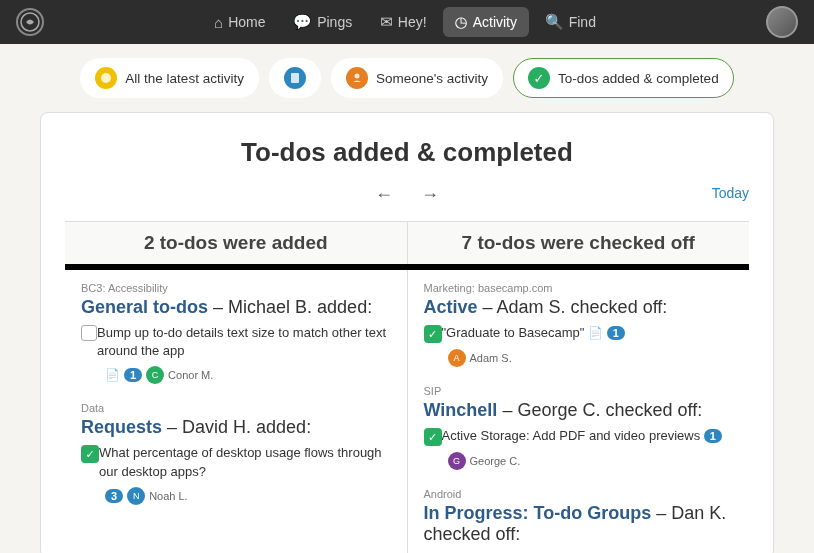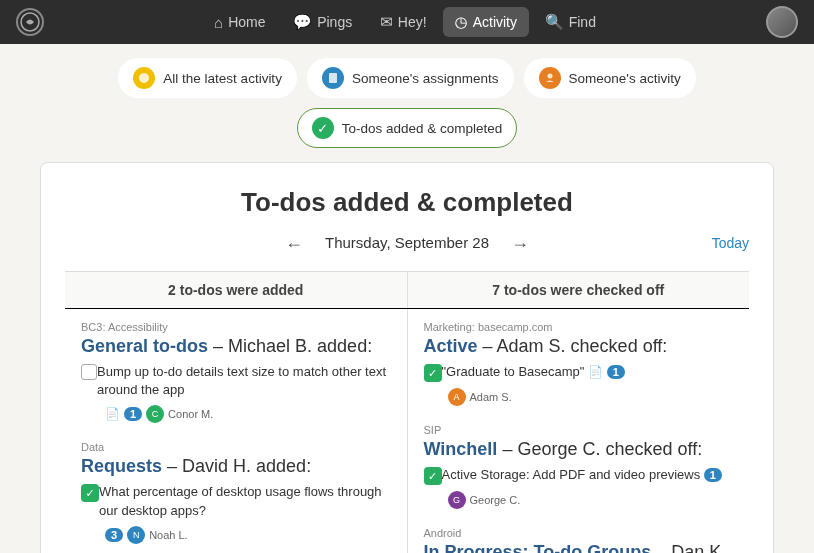--- a/index.html
+++ b/index.html
@@ -154,24 +154,24 @@
     
     .activity-table {
       width: 100%;
       border-collapse: collapse;
       border-top: 1px solid #ddd;
     }
     .activity-table th {
       background: #f9f9f7;
       padding: 10px 16px;
       text-align: center;
-      font-size: 14px;
+      font-size: 19px;
       font-weight: 600;
       color: #444;
-      border-bottom: 1px solid #000000;
+      border-bottom: 6px solid #000000;
     }
     .activity-table th:first-child {
       border-right: 1px solid #ddd;
     }
     .activity-table td {
       padding: 12px 16px;
       vertical-align: top;
       font-size: 13px;
     }
     .activity-table td:first-child {
@@ -315,21 +315,20 @@
     </div>
     <span>All the latest activity</span>
   </div>
 
   <div class="filter-item">
     <div class="filter-icon icon-blue">
       <svg width="12" height="12" viewBox="0 0 12 12">
           <rect x="2" y="1" width="8" height="10" rx="1" fill="white" opacity="0.8"></rect>
         </svg>
     </div>
-    <span>Someone's assignments</span>
   </div>
 
 
   <div class="filter-item">
     <div class="filter-icon icon-orange">
       <svg width="12" height="12" viewBox="0 0 12 12">
           <circle cx="6" cy="4" r="2.5" fill="white" opacity="0.8"></circle>
           <path d="M2 10 Q6 7 10 10" fill="white" opacity="0.8"></path>
         </svg>
     </div>
@@ -341,21 +340,20 @@
     <span>To-dos added &amp; completed</span>
   </div>
 
 </div>
 
 <div class="main-content">
   <h1 class="content-title">To-dos added &amp; completed</h1>
 
   <div class="date-nav">
     <span class="date-nav-arrow">←</span>
-    <span class="date-nav-label">Thursday, September 28</span>
     <span class="date-nav-arrow">→</span>
     <a class="today-link">Today</a>
   </div>
 
   <table class="activity-table">
     <thead>
       <tr>
         <th>2 to-dos were added</th>
         <th>7 to-dos were checked off</th>
       </tr>

